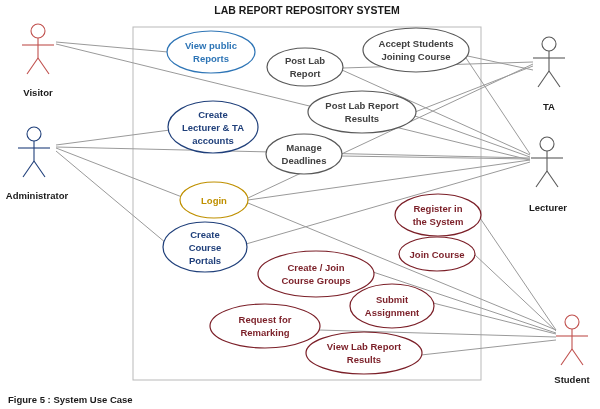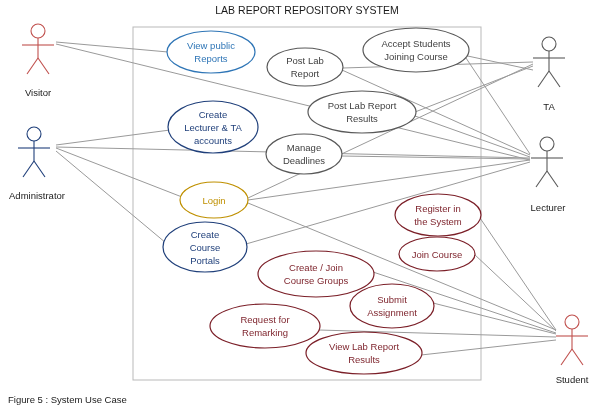--- a/index.html
+++ b/index.html
@@ -13,20 +13,21 @@
     font-family: "Liberation Sans", sans-serif;
     overflow: hidden;
     position: relative;
   }
   #diagram-root {
     position: absolute;
     left: 0;
     top: 0;
     width: 600px;
     height: 409px;
+    font-weight: bold;
   }
   svg.diagram {
     position: absolute;
     left: 0;
     top: 0;
     width: 600px;
     height: 409px;
   }
   .uc-text {
     font-family: "Liberation Sans", sans-serif;

